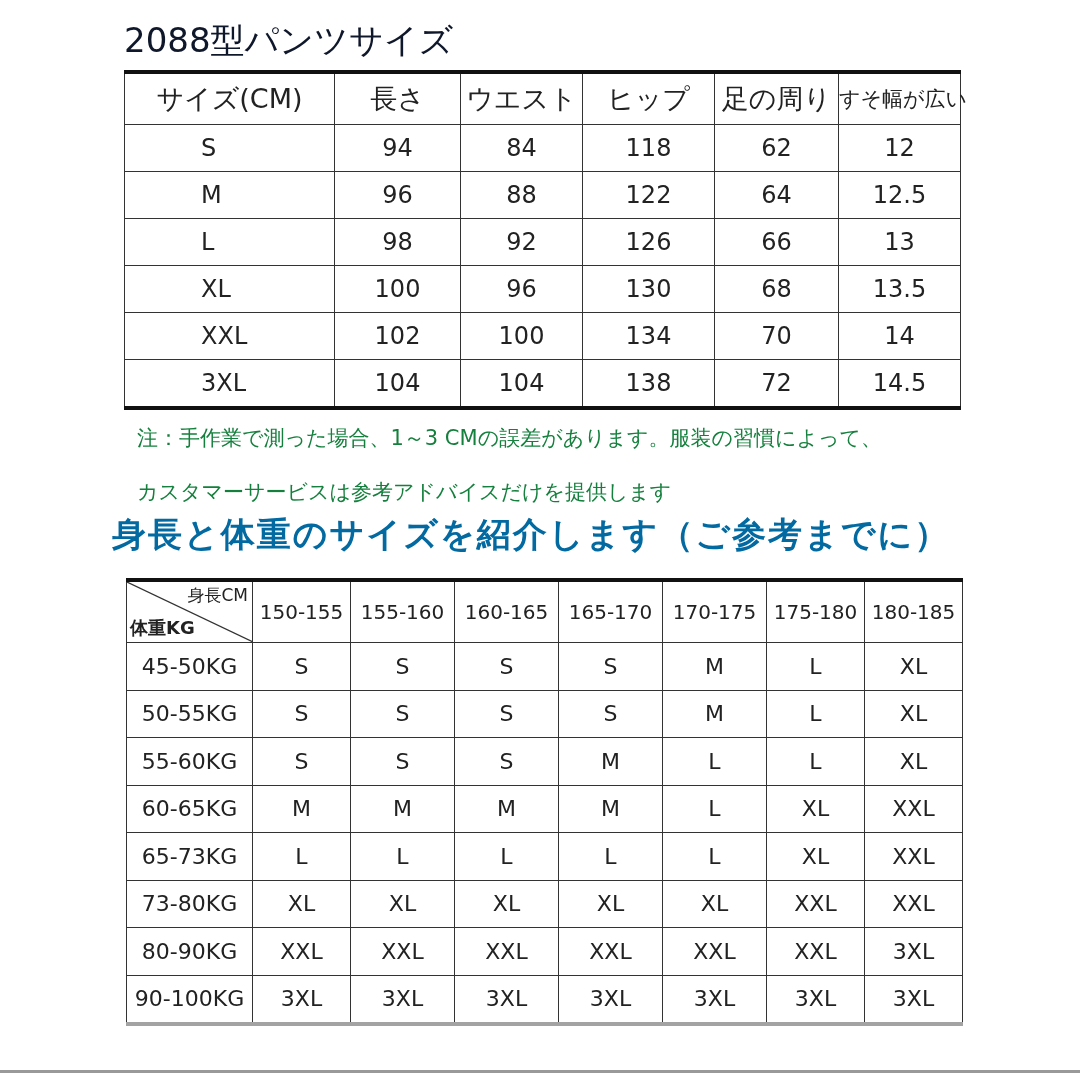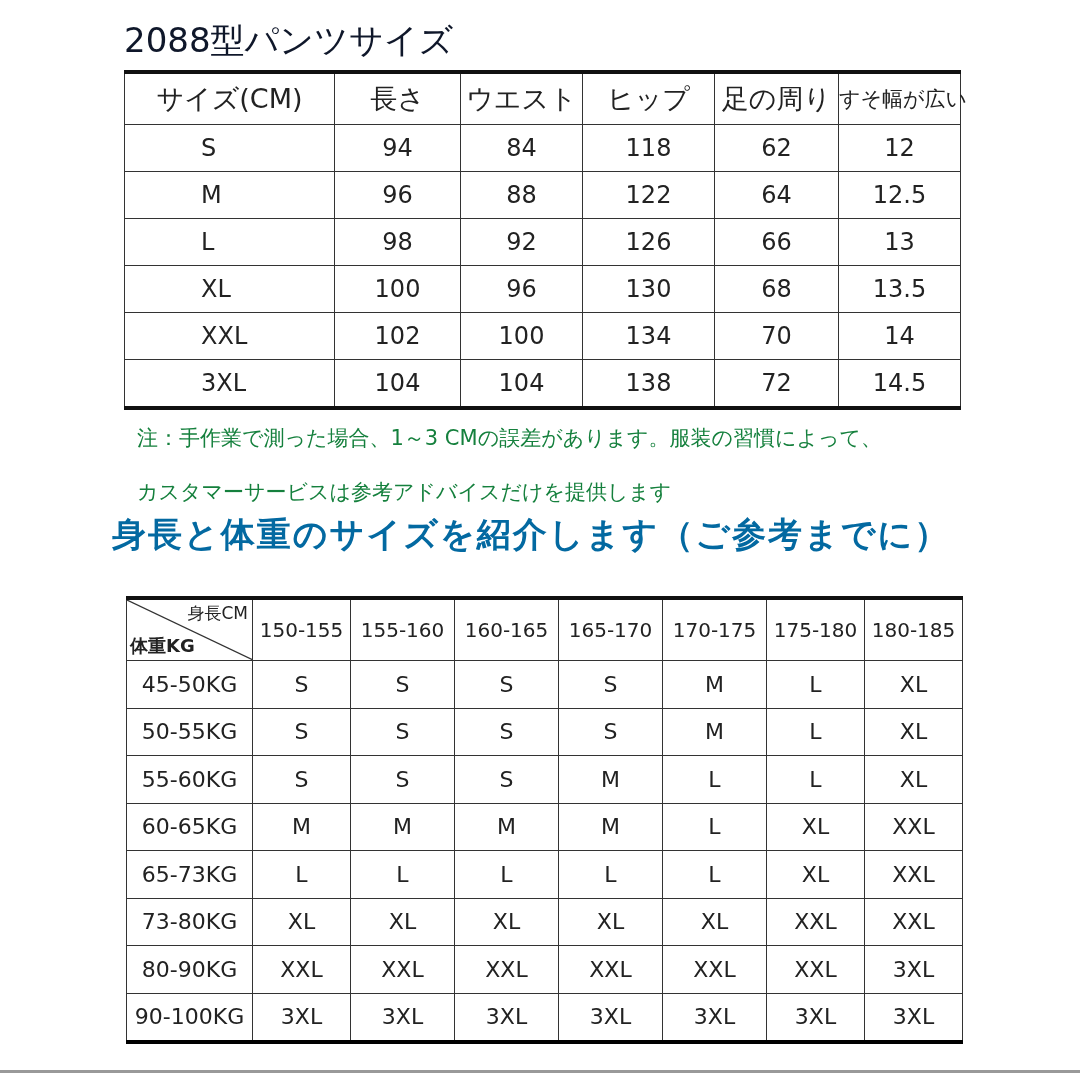--- a/index.html
+++ b/index.html
@@ -8,21 +8,21 @@
   .title1 { position:absolute; left:124px; top:18px; font-size:34px; letter-spacing:0px; color:#0f172a; }
   table { border-collapse:collapse; position:absolute; table-layout:fixed; }
   td { border:1.5px solid #333; text-align:center; padding:0; color:#222; }
   #size-table { left:124px; top:70px; width:836px; border-top:4px solid #111; border-bottom:4px solid #111;padding-left:20px; }
   #size-table tr.head td { height:50px; font-size:27px; }
   #size-table tr.head td.small { font-size:21px; white-space:nowrap; }
   #size-table tr.row td { height:46px; font-size:24px; }
   #size-table tr.row td.size { text-align:left; padding-left:76px; }
   .note { position:absolute; left:137px; font-size:21px; color:#15803d; }
   .title2 { position:absolute; left:112px; top:512px; font-size:34px; font-weight:bold; color:#0369a1; letter-spacing:2px; }
-  #fit-table { left:126px; top:596px; width:836px; border-top:4px solid #111; border-bottom:4px solid #000000; }
+  #fit-table { left:126px; top:578px; width:836px; border-top:4px solid #111; border-bottom:4px solid #a3a3a3; }
   #fit-table tr.head td { height:60px; font-size:20px; }
   #fit-table tr.row td { height:46.5px; font-size:22px; }
   #fit-table td.wt { font-size:19px; }
   td.corner { position:relative; background:linear-gradient(to top right, transparent calc(50% - 1px), #333 calc(50% - 0.5px), #333 calc(50% + 0.5px), transparent calc(50% + 1px)); }
   td.corner { background:none; }
   .corner-wrap { position:relative; width:100%; height:60px; }
   .corner-wrap svg { position:absolute; left:0; top:0; }
   .corner-h { position:absolute; right:4px; top:2px; font-size:17px; }
   .corner-w { position:absolute; left:3px; bottom:2px; font-size:18px;font-weight:bold; }
   .bottom-line { position:absolute; left:0; top:1070px; width:1080px; height:3px; background:#999; }

